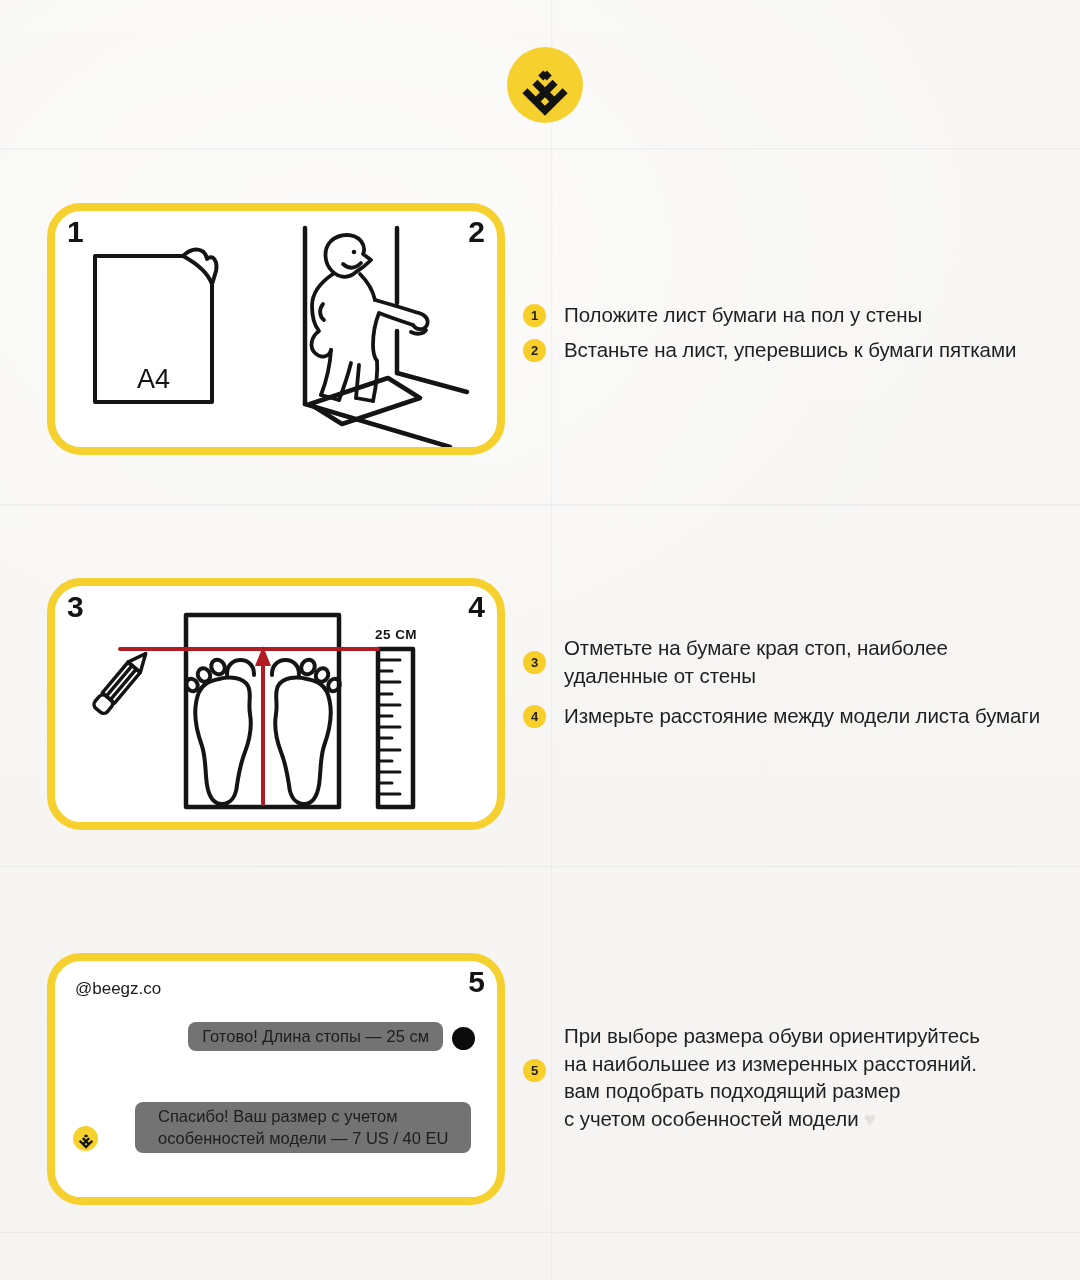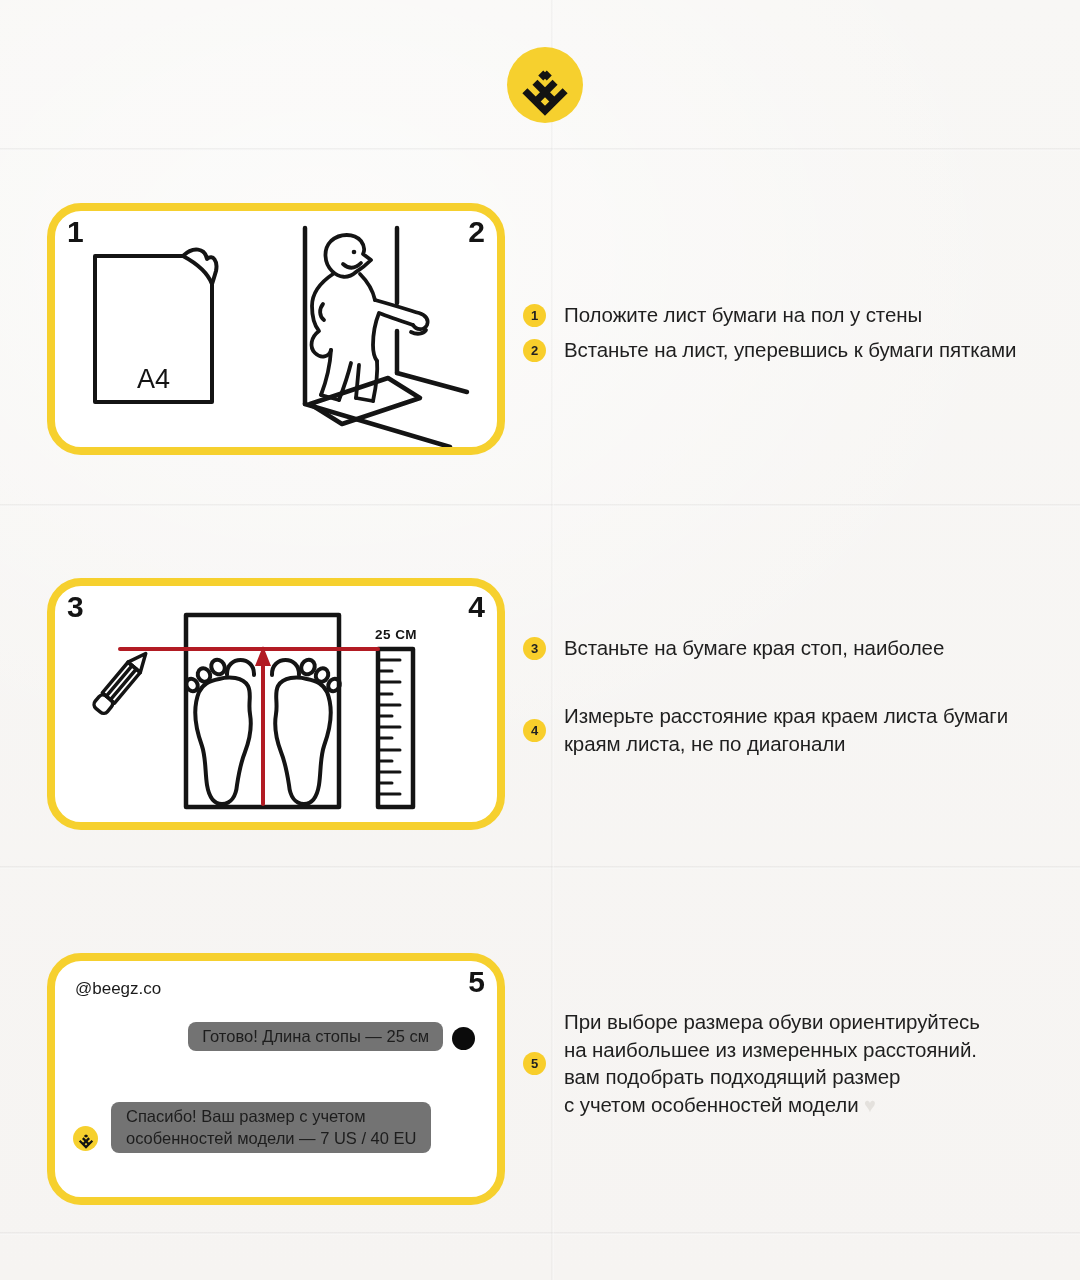--- a/index.html
+++ b/index.html
@@ -36,28 +36,28 @@
   .card svg.art{position:absolute;left:0;top:0;width:442px;height:236px;}
 
   
   .step{position:absolute;display:flex;gap:18px;align-items:center;}
   .step .badge{flex:0 0 auto;width:23px;height:23px;border-radius:50%;background:#F8CE2B;
     font-size:13px;font-weight:700;color:#222;display:flex;align-items:center;justify-content:center;}
   .step .txt{font-size:20.5px;line-height:28px;font-weight:400;letter-spacing:-0.1px;color:#1F1F1F;}
   .step1{left:523px;top:301px;} .step2{left:523px;top:336px;}
   .step3{left:523px;top:634px;} .step4{left:523px;top:702px;}
   .step5{left:523px;top:1008px;}
-  .step5 .txt{line-height:27.5px;}
+  .step5 .txt{line-height:27.5px;margin-top:14px;}
   .heart{color:#E4E1DD;font-size:20px;}
 
   
   .handle{position:absolute;left:20px;top:18px;font-size:17px;font-weight:500;color:#1b1b1b;}
   .bubble{position:absolute;background:#737373;border-radius:8px;font-size:16.5px;color:#1d1d1d;margin-left:12px;}
   .bubble.out{right:54px;top:61px;height:29px;line-height:29px;padding:0 14px;white-space:nowrap;}
-  .bubble.in{left:44px;top:141px;padding:4px 15px;line-height:21.5px;}
+  .bubble.in{left:68px;top:141px;padding:4px 23px;line-height:21.5px;}
   .avatar-user{position:absolute;right:22px;top:66px;width:23px;height:23px;border-radius:50%;background:#0b0b0b;}
   .avatar-brand{position:absolute;left:18px;top:165px;width:25px;height:25px;border-radius:50%;
     background:#F6D02E;display:flex;align-items:center;justify-content:center;}
   .avatar-brand svg{width:24px;height:24px;}
 
   
   .art path,.art line,.art rect,.art ellipse{vector-effect:none;}
   text{font-family:"Liberation Sans","DejaVu Sans",sans-serif;}
 </style>
 </head>
@@ -211,29 +211,29 @@
   <div class="step step2">
     <div class="badge">2</div>
     <div class="txt">
         <div>Встаньте на лист, уперевшись к бумаги пятками</div>
       </div>
   </div>
 
   <div class="step step3">
     <div class="badge">3</div>
     <div class="txt">
-      <div>Встаньте на бумаге края стоп, наиболее</div>
+      <div>Отметьте на бумаге края стоп, наиболее</div>
+      <div>удаленные от стены</div>
     </div>
   </div>
 
   <div class="step step4">
     <div class="badge">4</div>
     <div class="txt">
-      <div>Измерьте расстояние края краем листа бумаги</div>
-      <div>краям листа, не по диагонали</div>
+      <div>Измерьте расстояние между модели листа бумаги</div>
     </div>
   </div>
 
   <div class="step step5">
     <div class="badge">5</div>
     <div class="txt">
       <div>При выборе размера обуви ориентируйтесь</div>
       <div>на наибольшее из измеренных расстояний.</div>
       <div>вам подобрать подходящий размер</div>
       <div>

